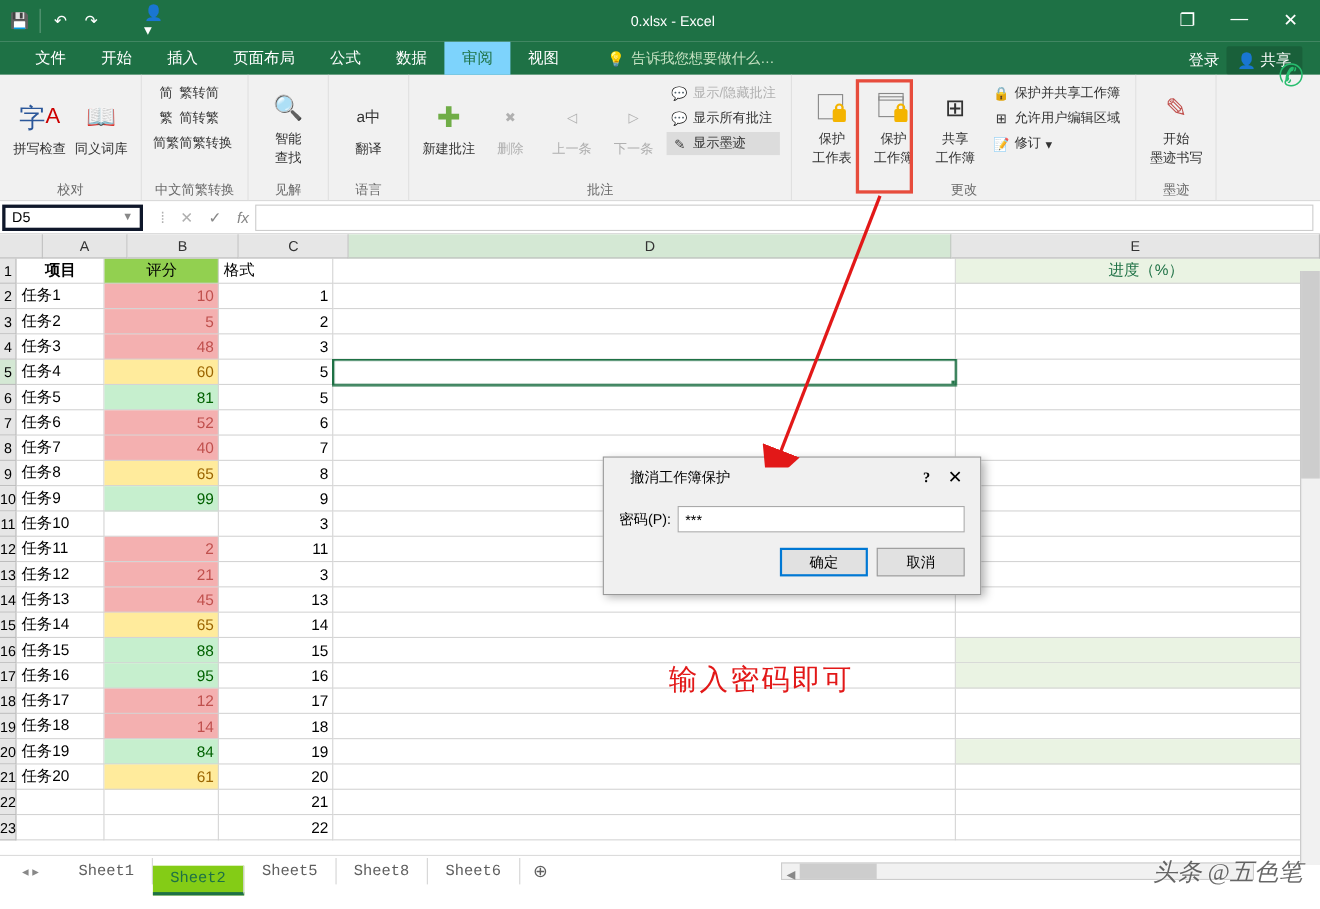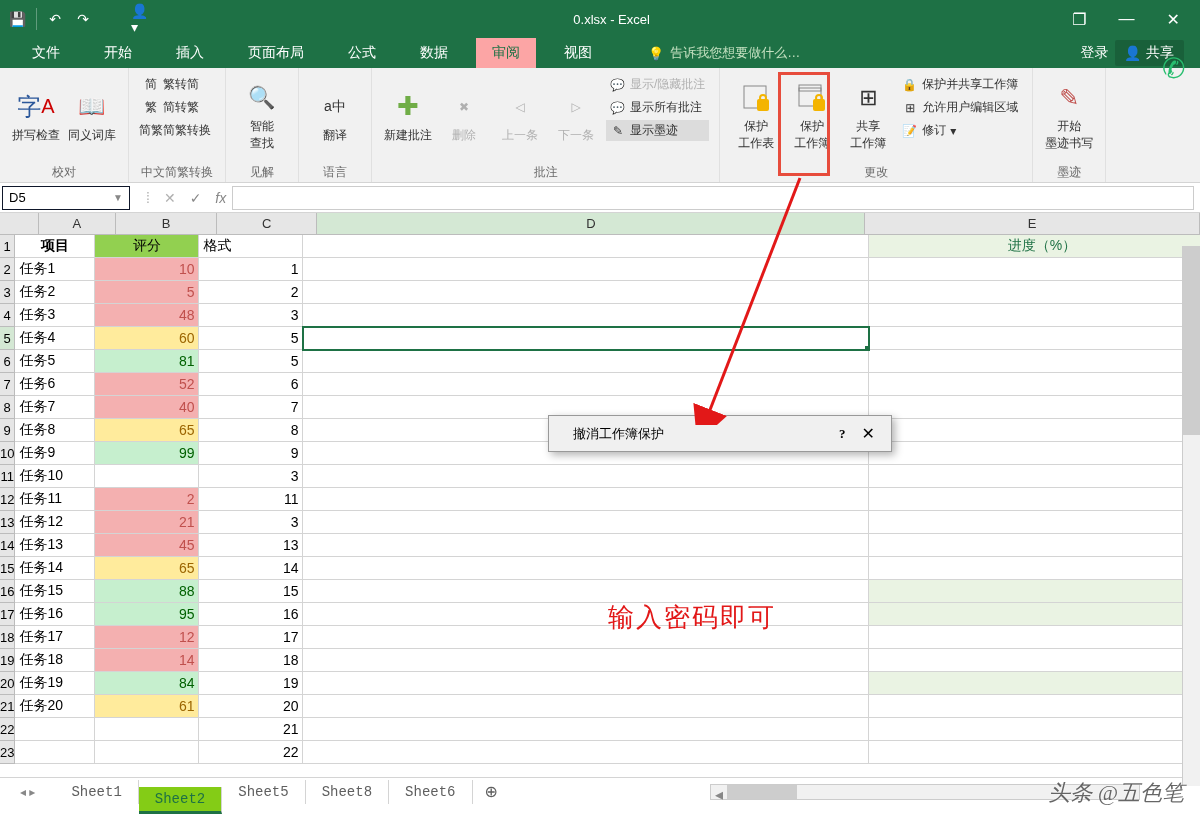--- a/index.html
+++ b/index.html
@@ -6,41 +6,41 @@
 body { width: 1200px; height: 826px; background: #fff; position: relative; overflow: hidden; }
 
 .title-bar { height: 38px; background: #1e7145; display: flex; align-items: center; color: #fff; }
 .qat { display: flex; gap: 8px; padding: 0 8px; align-items: center; }
 .qat-icon { width: 20px; height: 20px; display: flex; align-items: center; justify-content: center; font-size: 14px; cursor: pointer; }
 .qat-sep { width: 1px; height: 22px; background: rgba(255,255,255,.3); }
 .title-center { flex: 1; text-align: center; font-size: 13px; }
 .title-right { display: flex; gap: 16px; padding-right: 12px; font-size: 16px; }
 .win-btn { padding: 0 8px; cursor: pointer; }
 
-.ribbon-tabs { height: 30px; background: #1e7145; display: flex; align-items: center; padding-left: 16px; gap: 12px; }
+.ribbon-tabs { height: 30px; background: #1e7145; display: flex; align-items: flex-end; padding-left: 16px; }
 .ribbon-tab { padding: 6px 16px; color: #fff; font-size: 14px; cursor: pointer; }
-.ribbon-tab.active { background: #fca5a5; color: #1e7145; }
+.ribbon-tab.active { background: #7dd3fc; color: #1e7145; }
 .tell-me { margin-left: 20px; color: #c4e0c0; font-size: 13px; padding: 6px 8px; display: flex; gap: 6px; align-items: center; }
 .tab-right { margin-left: auto; display: flex; align-items: center; gap: 6px; color: #fff; font-size: 14px; padding-right: 16px; }
 .share-btn { background: rgba(0,0,0,.15); padding: 4px 10px; border-radius: 2px; display:flex; align-items:center; gap:4px;}
 
 .ribbon { height: 115px; background: #f1f1f1; border-bottom: 1px solid #d4d4d4; display: flex; }
 .ribbon-group { border-right: 1px solid #e0e0e0; padding: 4px 8px 2px; display: flex; flex-direction: column; }
 .group-body { flex: 1; display: flex; align-items: flex-start; }
 .group-label { text-align: center; font-size: 12px; color: #6a6a6a; height: 16px; }
 .big-btn { display: flex; flex-direction: column; align-items: center; justify-content: center; width: 56px; height: 90px; font-size: 12px; color:#333; cursor:pointer;}
 .big-btn .ico { width: 32px; height: 32px; margin-bottom: 4px; display:flex; align-items:center; justify-content:center;}
 .small-btn-col { display: flex; flex-direction: column; justify-content: center; gap: 2px; padding:2px;}
 .small-btn { font-size: 12px; color:#333; padding: 2px 4px; white-space:nowrap; display:flex; align-items:center; gap:4px; cursor:pointer;}
 .small-btn.disabled { color: #b0b0b0; }
 .small-ico { width:16px; height:16px; display:inline-flex; align-items:center; justify-content:center;}
 .red-box { border: 3px solid #e74c3c; position: absolute; }
 
 .namebox-bar { height: 30px; background: #fff; border-bottom: 1px solid #d4d4d4; display: flex; align-items: center; }
-.namebox { width: 128px; border: 1px solid #0f172a; height: 24px; margin: 2px; padding: 0 6px; font-size: 13px; display: flex; align-items: center; justify-content: space-between;}
+.namebox { width: 128px; border: 3px solid #0f172a; height: 24px; margin: 2px; padding: 0 6px; font-size: 13px; display: flex; align-items: center; justify-content: space-between;}
 .nb-arrow { font-size: 10px; color: #888;}
 .fx-btns { display:flex; gap:14px; padding:0 14px; color:#b0b0b0; font-size:14px;}
 .fx-btns .en { color: #888;}
 .fx-label { font-style:italic; color:#888; font-size:14px; padding-right:6px;}
 .formula-input { flex:1; border:1px solid #ccc; height:24px; margin:2px 6px 2px 0;}
 
 .sheet-area { position: relative; height: 564px; overflow:hidden; background:#fff;}
 .col-headers { display:flex; height:22px; position:sticky; top:0;}
 .corner { width:40px; background:#e6e6e6; border-right:1px solid #bcbcbc; border-bottom:1px solid #bcbcbc;}
 .col-h { text-align:center; font-size:13px; color:#333; background:#e6e6e6; border-right:1px solid #bcbcbc; border-bottom:1px solid #bcbcbc; line-height:22px;}
@@ -498,20 +498,30 @@
 <div class="vscroll">
     <div class="thumb"></div>
   </div>
 
 <div class="dialog">
   <div class="dlg-title">
     <span class="dlg-title-txt">撤消工作簿保护</span>
     <span class="dlg-help">?</span>
     <span class="dlg-close">✕</span>
   </div>
+  <div class="dlg-body">
+    <div class="pwd-row">
+      <span>密码(P):</span>
+      <input class="pwd-input" value="***" style="">
+    </div>
+    <div class="dlg-btns">
+      <button class="dlg-btn primary">确定</button>
+      <button class="dlg-btn">取消</button>
+    </div>
+  </div>
 </div>
 
 <svg class="annot-arrow" style="top:170px; left:690px;" width="140" height="255">
   <defs>
       <marker id="ah" markerWidth="12" markerHeight="12" refX="2" refY="6" orient="auto">
         <path d="M0,0 L12,6 L0,12 Z" fill="#e21818"></path>
       </marker>
     </defs>
   <line x1="110" y1="8" x2="18" y2="245" stroke="#e21818" stroke-width="3" marker-end="url(#ah)"></line>
 </svg>

